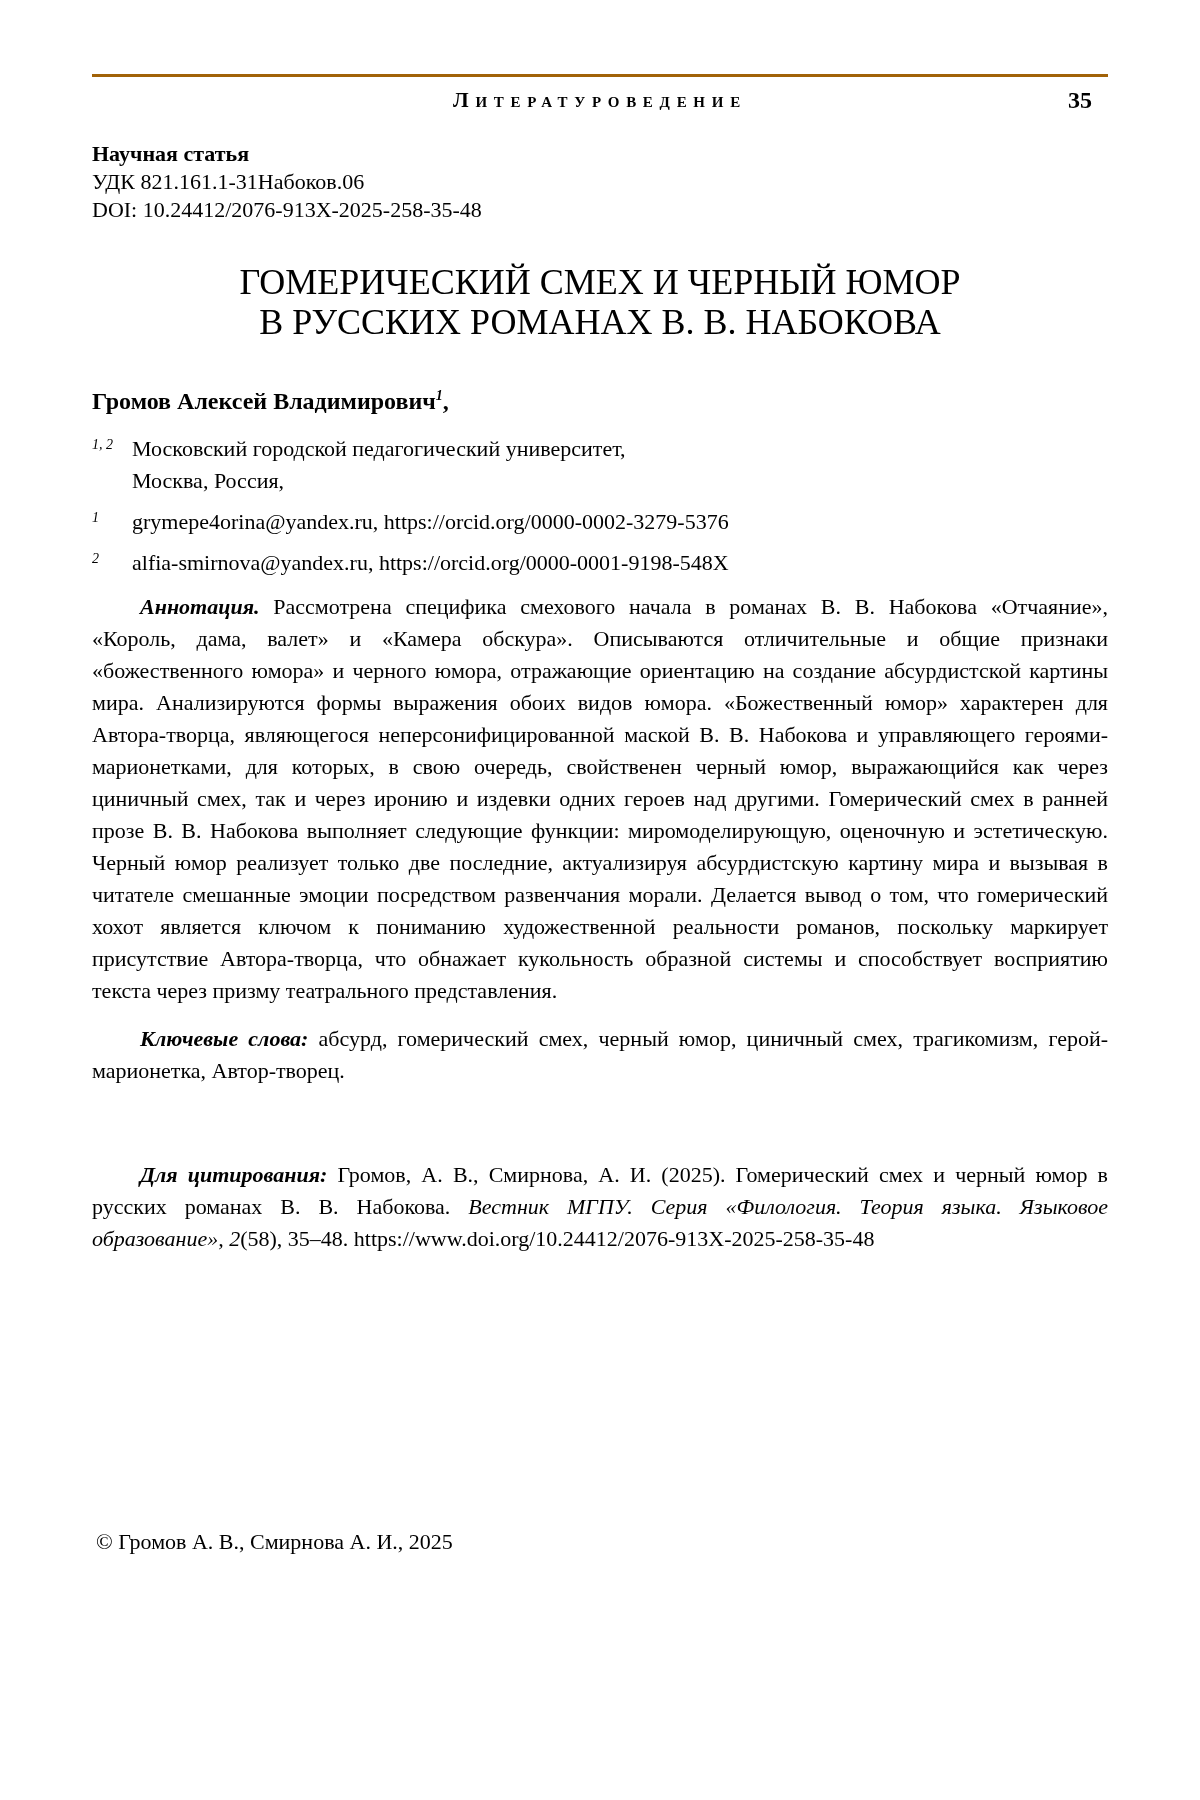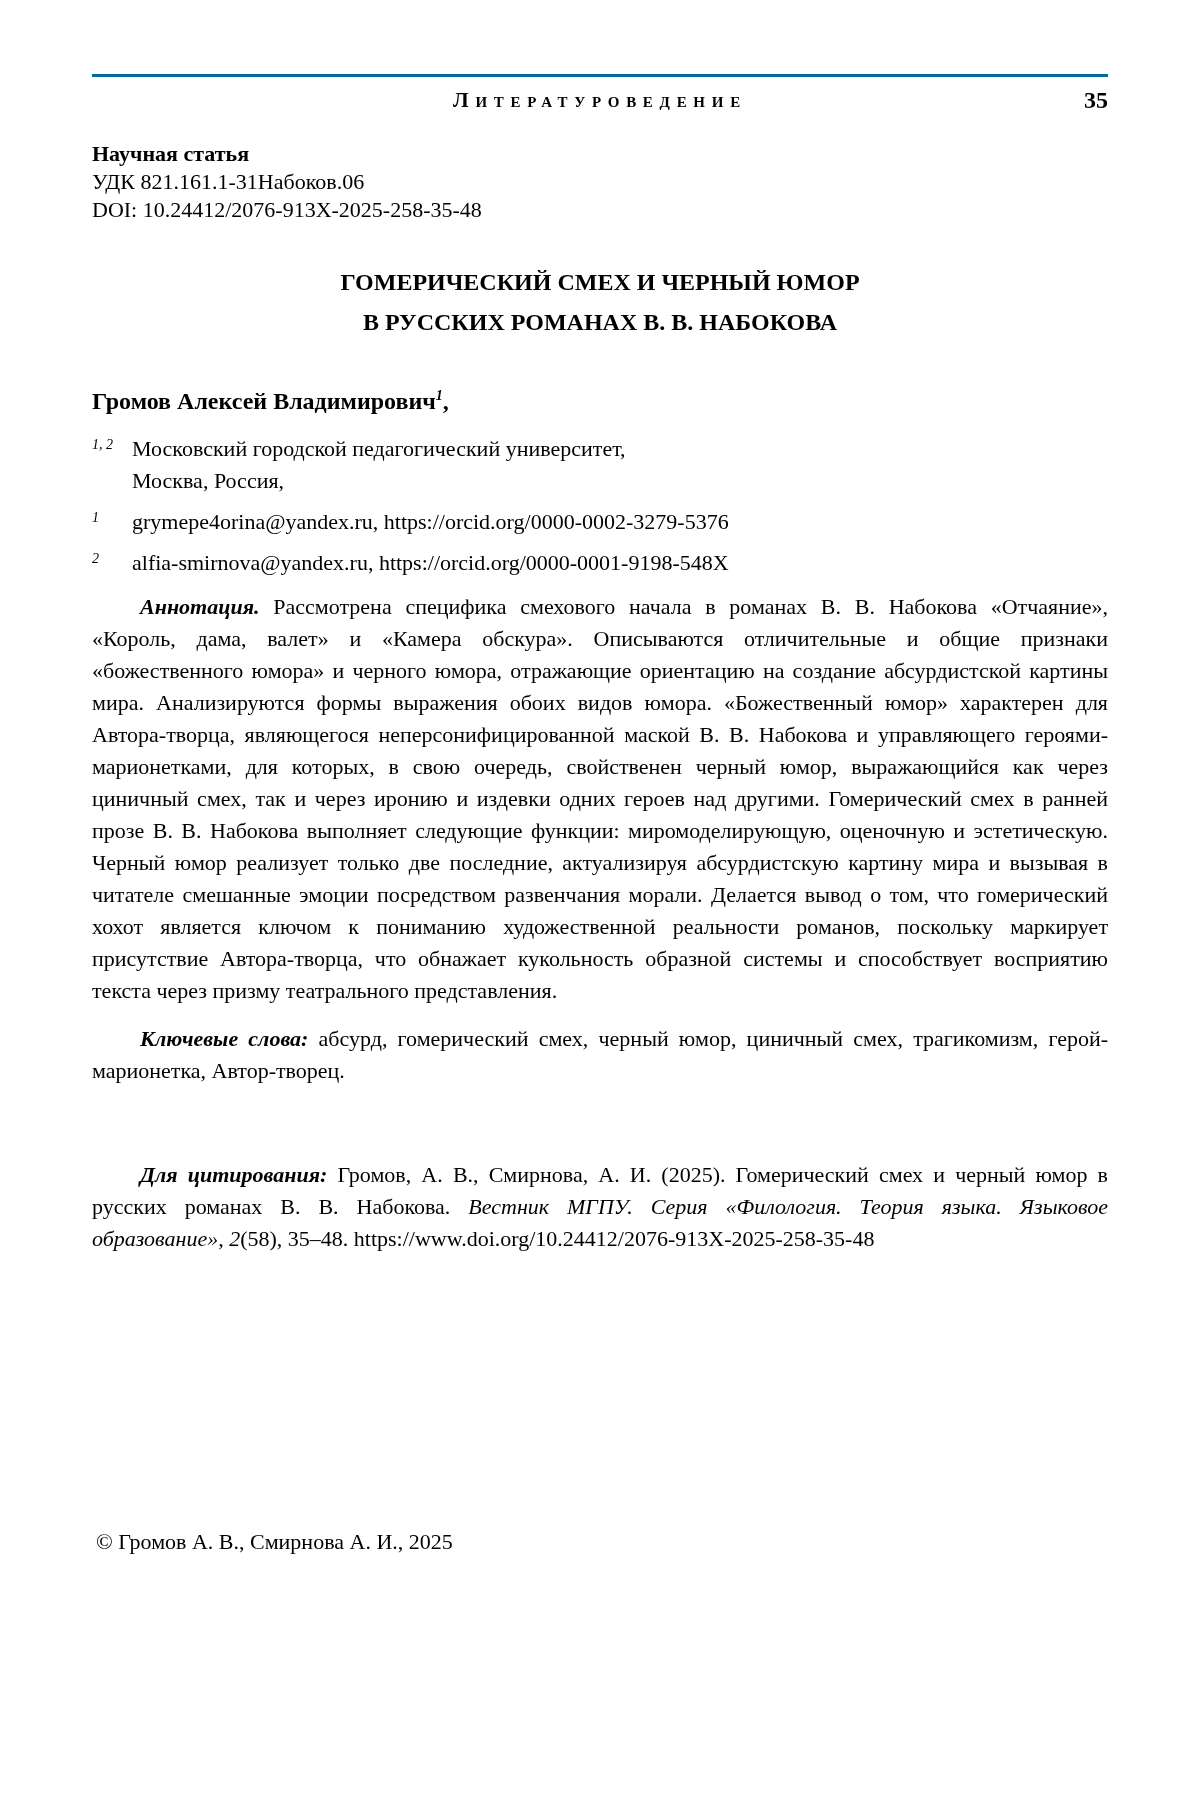--- a/index.html
+++ b/index.html
@@ -13,49 +13,49 @@
     color: #000000;
     font-family: "Liberation Serif", "DejaVu Serif", serif;
     font-size: 22px;
     line-height: 32px;
   }
   .content { padding: 0 92px; }
 
   
   .header-bar {
     margin-top: 74px;
-    border-top: 3px solid #0369a1;
+    border-top: 3px solid #a16207;
     padding-top: 7px;
     position: relative;
     text-align: center;
   }
   .running-head {
     font-weight: 700;
     font-variant: small-caps;
     letter-spacing: 0.32em;
     font-size: 21px;
   }
   .page-number {
     position: absolute;
-    right: 0;
+    right: 16px;
     top: 7px;
     font-weight: 700;
     font-size: 24px;
   }
 
   
   .meta { margin-top: 24px; line-height: 28px; }
   .meta .article-type { font-weight: 700; }
 
   
   .article-title {
     margin-top: 38px;
     text-align: center;
-    font-weight: 700;
-    font-size: 24px;
+    font-weight: 400;
+    font-size: 36px;
     line-height: 40px;
   }
 
   
   .authors { margin-top: 36px; font-weight: 700; font-size: 24px; line-height: 35px; }
   .authors sup { font-weight: 700; font-style: italic; font-size: 14px; }
 
   
   .affiliations { margin-top: 14px; }
   .aff-row { display: flex; margin-top: 6px; }

